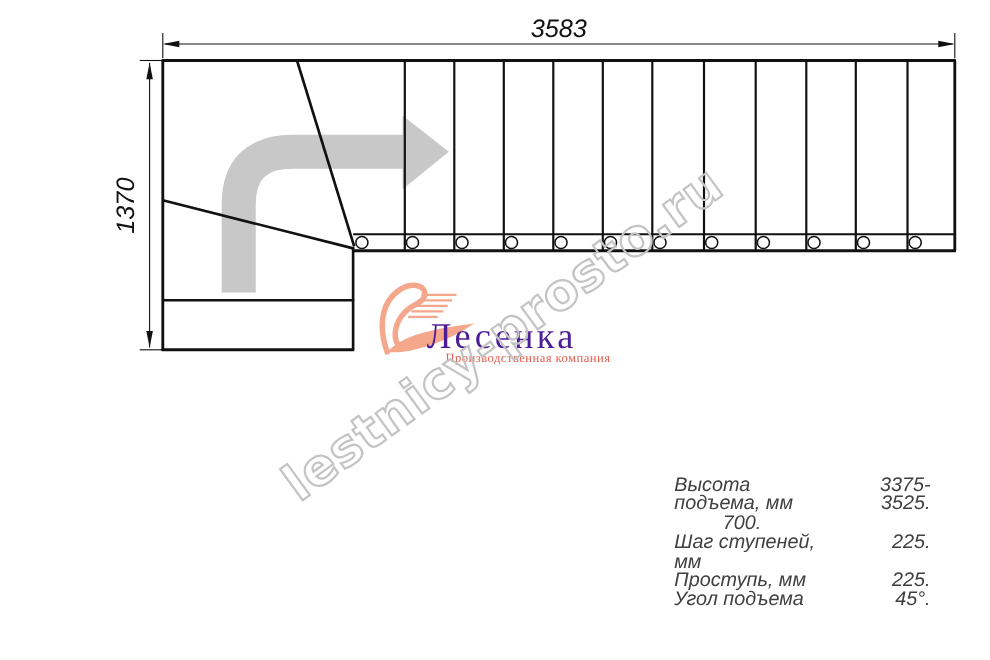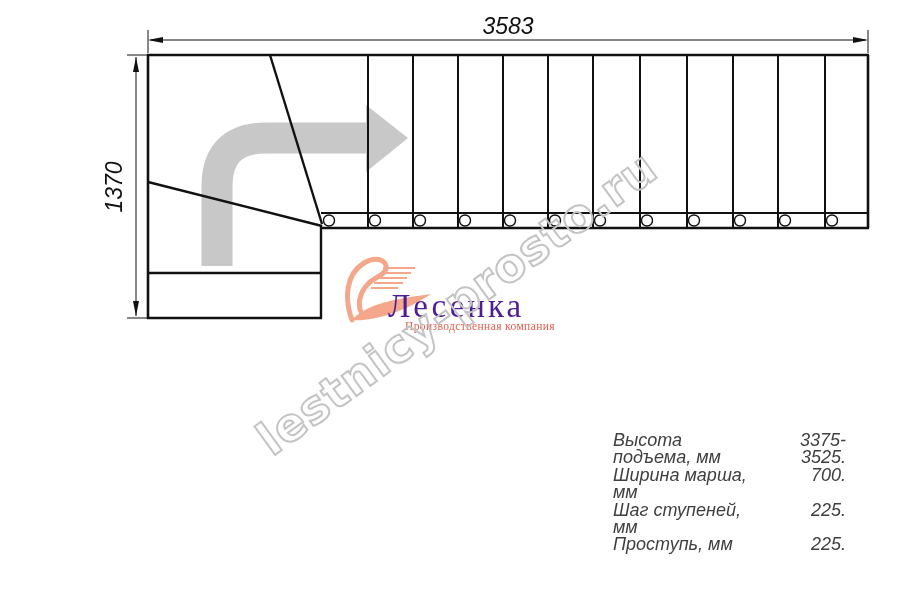--- a/index.html
+++ b/index.html
@@ -137,24 +137,27 @@
 </div>
 
 <div class="watermark">lestnicy-prosto.ru</div>
 
 <div class="specs">
   <div class="spec-row">
     <span class="spec-label">Высота подъема, мм</span>
     <span class="spec-value">3375-3525.</span>
   </div>
   <div class="spec-row">
-    <span class="spec-label">Ширина марша, мм</span>
     <span class="spec-value">700.</span>
   </div>
   <div class="spec-row">
     <span class="spec-label">Шаг ступеней, мм</span>
     <span class="spec-value">225.</span>
   </div>
   <div class="spec-row">
     <span class="spec-label">Проступь, мм</span>
     <span class="spec-value">225.</span>
   </div>
+  <div class="spec-row">
+    <span class="spec-label">Угол подъема</span>
+    <span class="spec-value">45°.</span>
+  </div>
 </div>
 
 </body></html>

